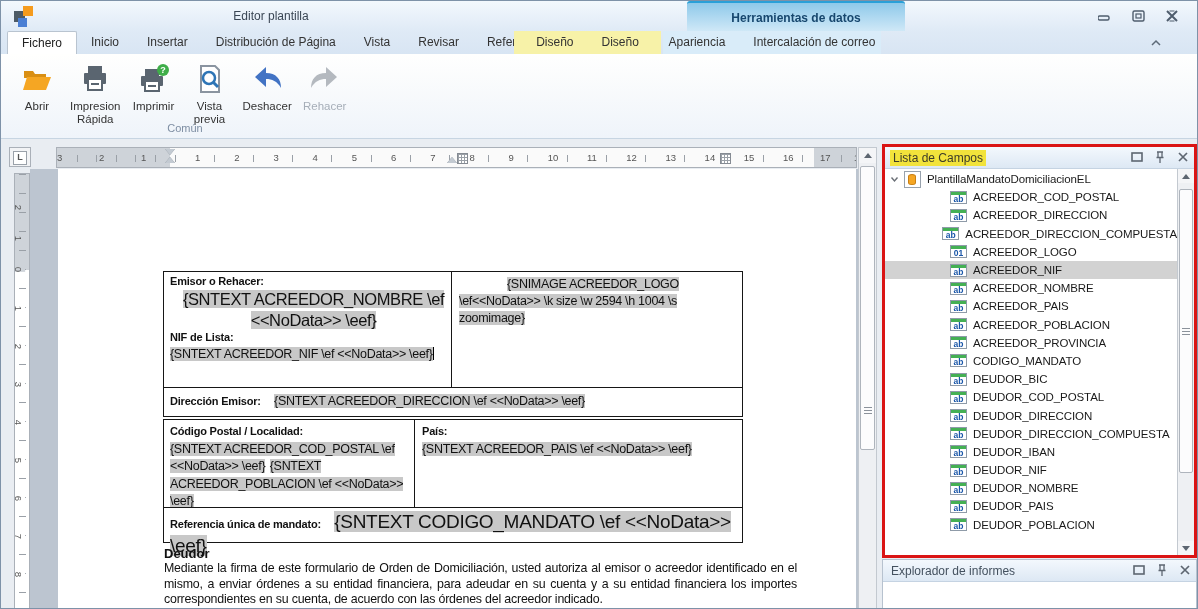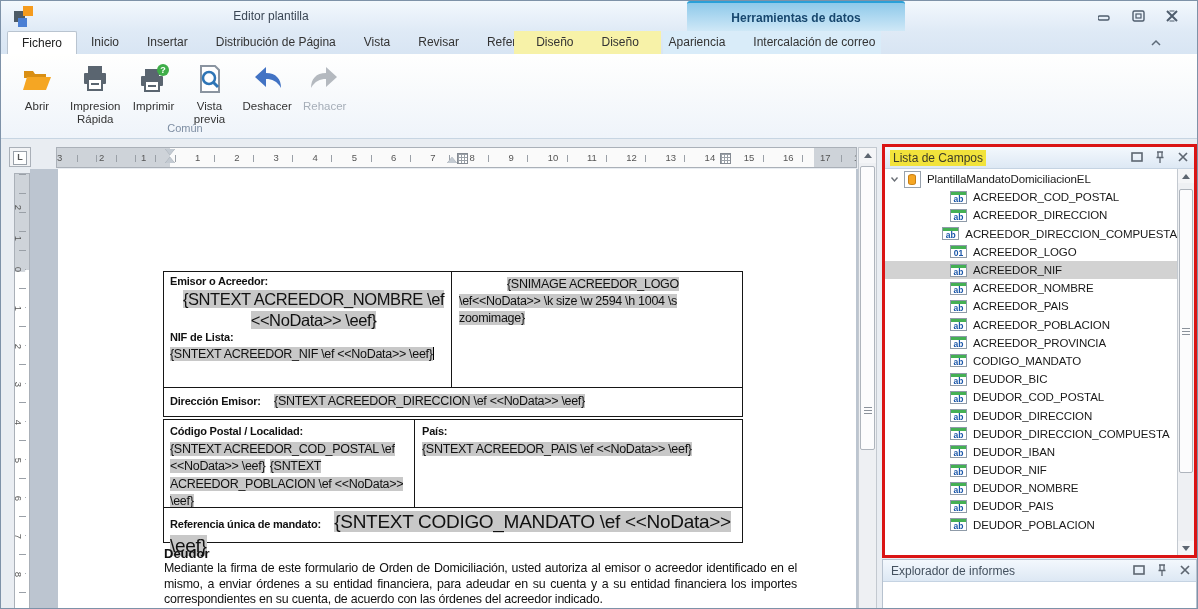--- a/index.html
+++ b/index.html
@@ -261,21 +261,21 @@
         <span class="vnum on-white" style="top: 280px;">5</span>
         <span class="vnum on-white" style="top: 318px;">6</span>
         <span class="vnum on-white" style="top: 356px;">7</span>
         <span class="vnum on-white" style="top: 394px;">8</span>
       </div>
   </div>
 
   <div class="trow-abs" style="left:162px;top:270px;width:580px;height:117px;">
     <div class="cellsplit" style="left:287px;"></div>
     <div class="cellpad" style="position:absolute;left:0;top:0;width:287px;">
-      <div class="dlabel">Emisor o Acreedor:</div>
+      <div class="dlabel">Emisor o Rehacer:</div>
       <div style="line-height:21px;text-align:center;"><span class="fcode-lg">{SNTEXT ACREEDOR_NOMBRE \ef &lt;&lt;NoData&gt;&gt; \eef}</span></div>
       <div class="dlabel">NIF de Lista:</div>
       <div style="line-height:16px;"><span class="fcode">{SNTEXT ACREEDOR_NIF \ef &lt;&lt;NoData&gt;&gt; \eef}</span><span class="caret"></span></div>
     </div>
     <div class="cellpad" style="position:absolute;left:289px;top:0;width:283px;text-indent:48px;line-height:16px;">
       <span class="fcode">{SNIMAGE ACREEDOR_LOGO \ef&lt;&lt;NoData&gt;&gt; \k size \w 2594 \h 1004 \s zoomimage}</span>
     </div>
   </div>
 
   <div class="trow-abs" style="left:162px;top:385.6px;width:580px;height:30px;">

